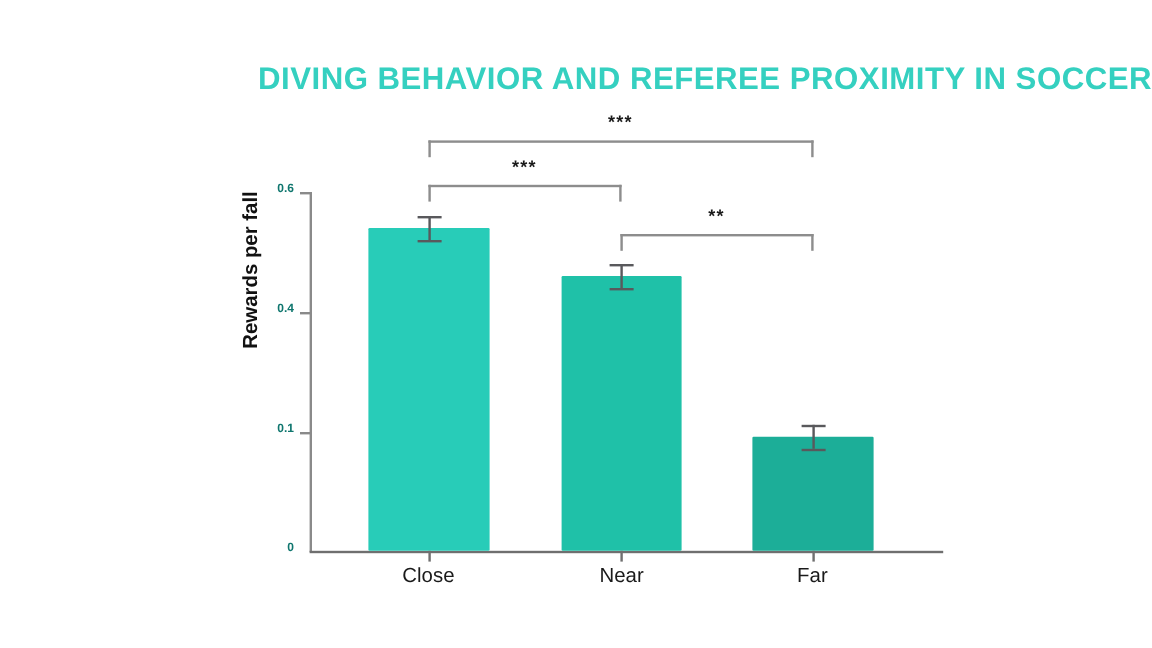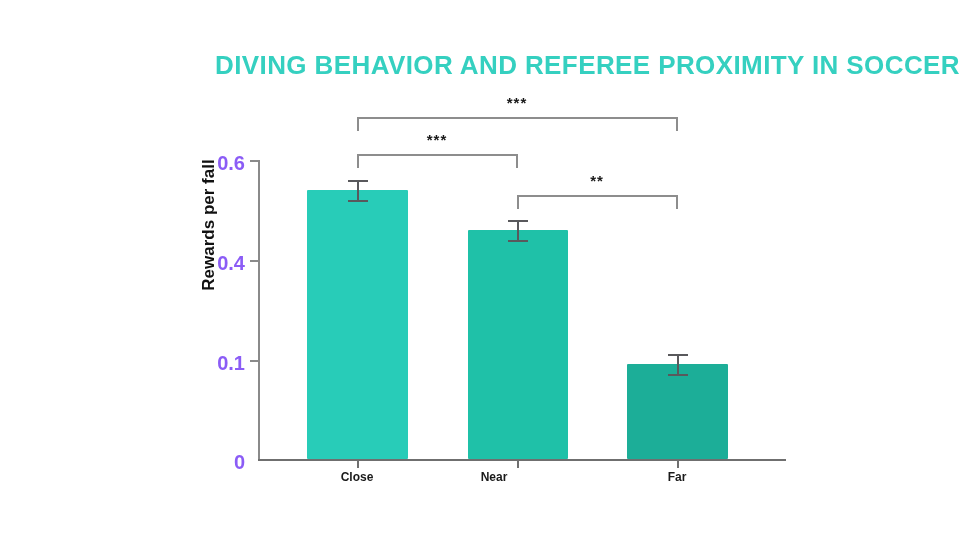--- a/index.html
+++ b/index.html
@@ -69,40 +69,40 @@
     left: 250px;
     width: 9px;
     height: 2px;
     background: #8a8a8a;
   }
   .y-tick-label {
     position: absolute;
     right: 715px;   
     width: 60px;
     text-align: right;
-    font-size: 20px;
-    font-weight: bold;
-    color: #8b5cf6;
+    font-size: 10px;
+    font-weight: bold;
+    color: #0f766e;
     line-height: 1;
   }
 
   .x-tick-mark {
     position: absolute;
     top: 459px;
     width: 2px;
     height: 9px;
     background: #6f6f6f;
   }
   .x-tick-label {
     position: absolute;
     top: 470px;
     width: 120px;
     text-align: center;
-    font-size: 12px;
-    font-weight: bold;
+    font-size: 17px;
+    font-weight: normal;
     color: #1a1a1a;
   }
 
   
   #y-axis-title {
     position: absolute;
     left: 109px;
     top: 215px;
     width: 200px;
     text-align: center;
@@ -181,21 +181,21 @@
     <div class="errorbar-cap" style="left:347.5px; top:180px;"></div>
     <div class="errorbar-cap" style="left:347.5px; top:200px;"></div>
     <div class="x-tick-mark" style="left:356.5px;"></div>
     <div class="x-tick-label" style="left:297px;">Close</div>
 
     <div class="bar" id="bar-near" style="left:468px; top:230px; width:100px; height:229px; background:#1fc1a8;"></div>
     <div class="errorbar-stem" style="left:517px; top:220px; height:20px;"></div>
     <div class="errorbar-cap" style="left:508px; top:220px;"></div>
     <div class="errorbar-cap" style="left:508px; top:240px;"></div>
     <div class="x-tick-mark" style="left:517px;"></div>
-    <div class="x-tick-label" style="left:434px;">Near</div>
+    <div class="x-tick-label" style="left:458px;">Near</div>
 
     <div class="bar" id="bar-far" style="left:627px; top:364px; width:101px; height:95px; background:#1cae98;"></div>
     <div class="errorbar-stem" style="left:676.5px; top:354px; height:20px;"></div>
     <div class="errorbar-cap" style="left:667.5px; top:354px;"></div>
     <div class="errorbar-cap" style="left:667.5px; top:374px;"></div>
     <div class="x-tick-mark" style="left:676.5px;"></div>
     <div class="x-tick-label" style="left:617px;text-align:center;">Far</div>
 
     <div class="sig-bracket" style="left:357px; top:117px; width:321px; height:14px;"></div>
     <div class="sig-label" style="left:457px; top:95px; width:120px;">***</div>

